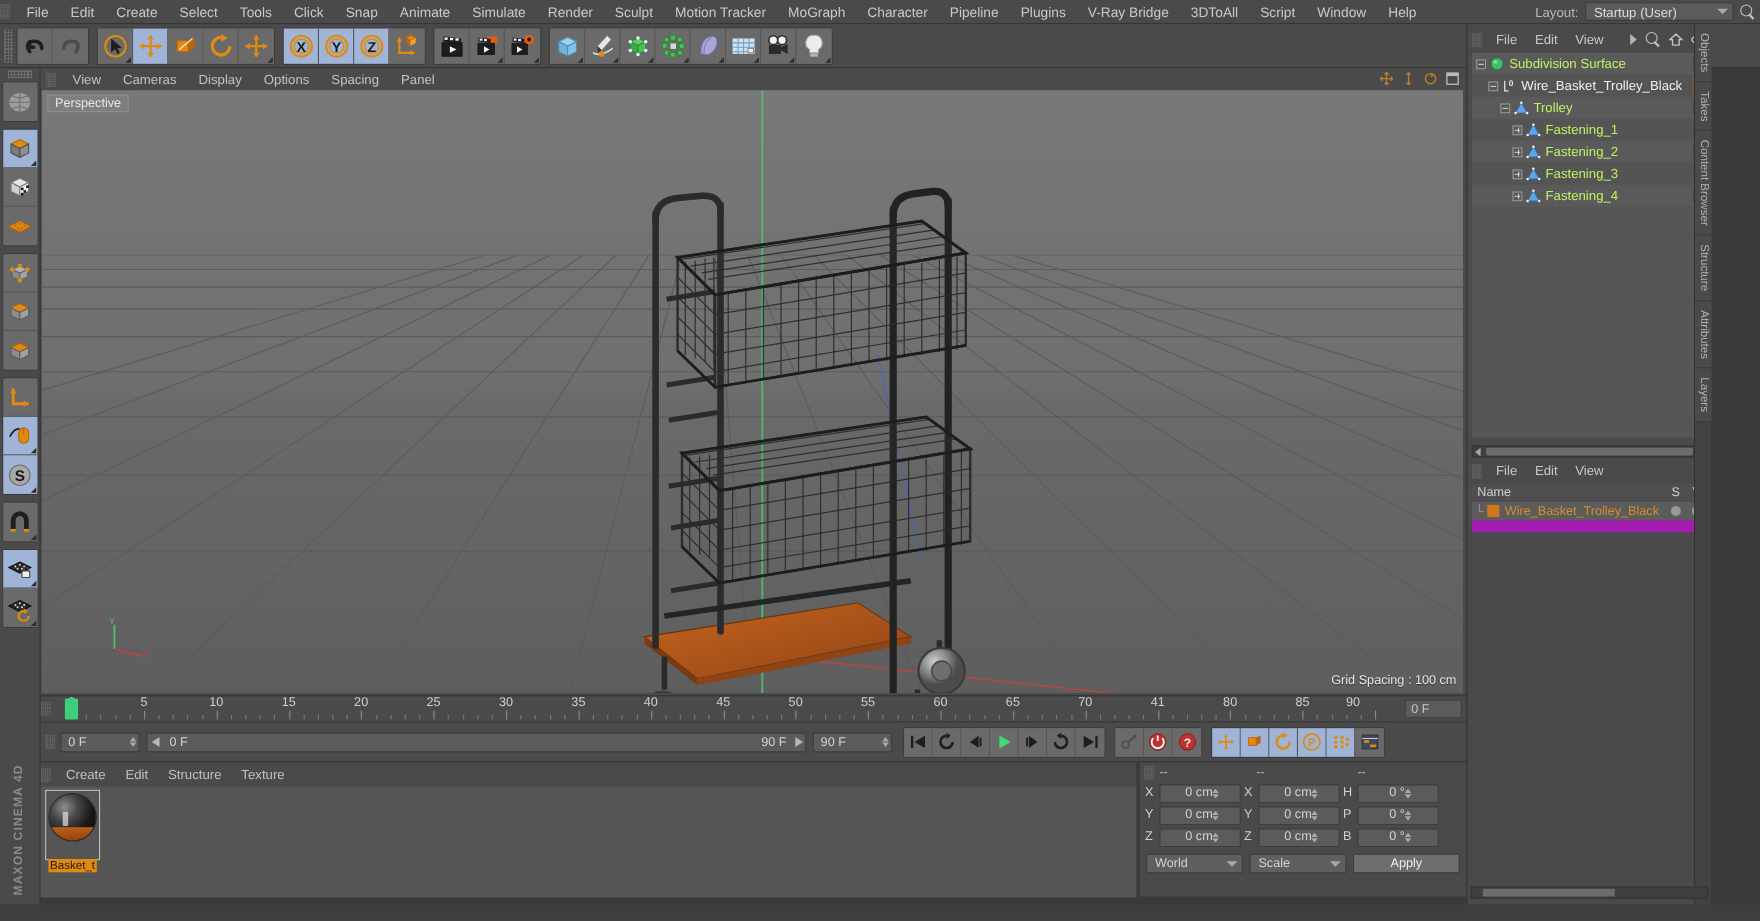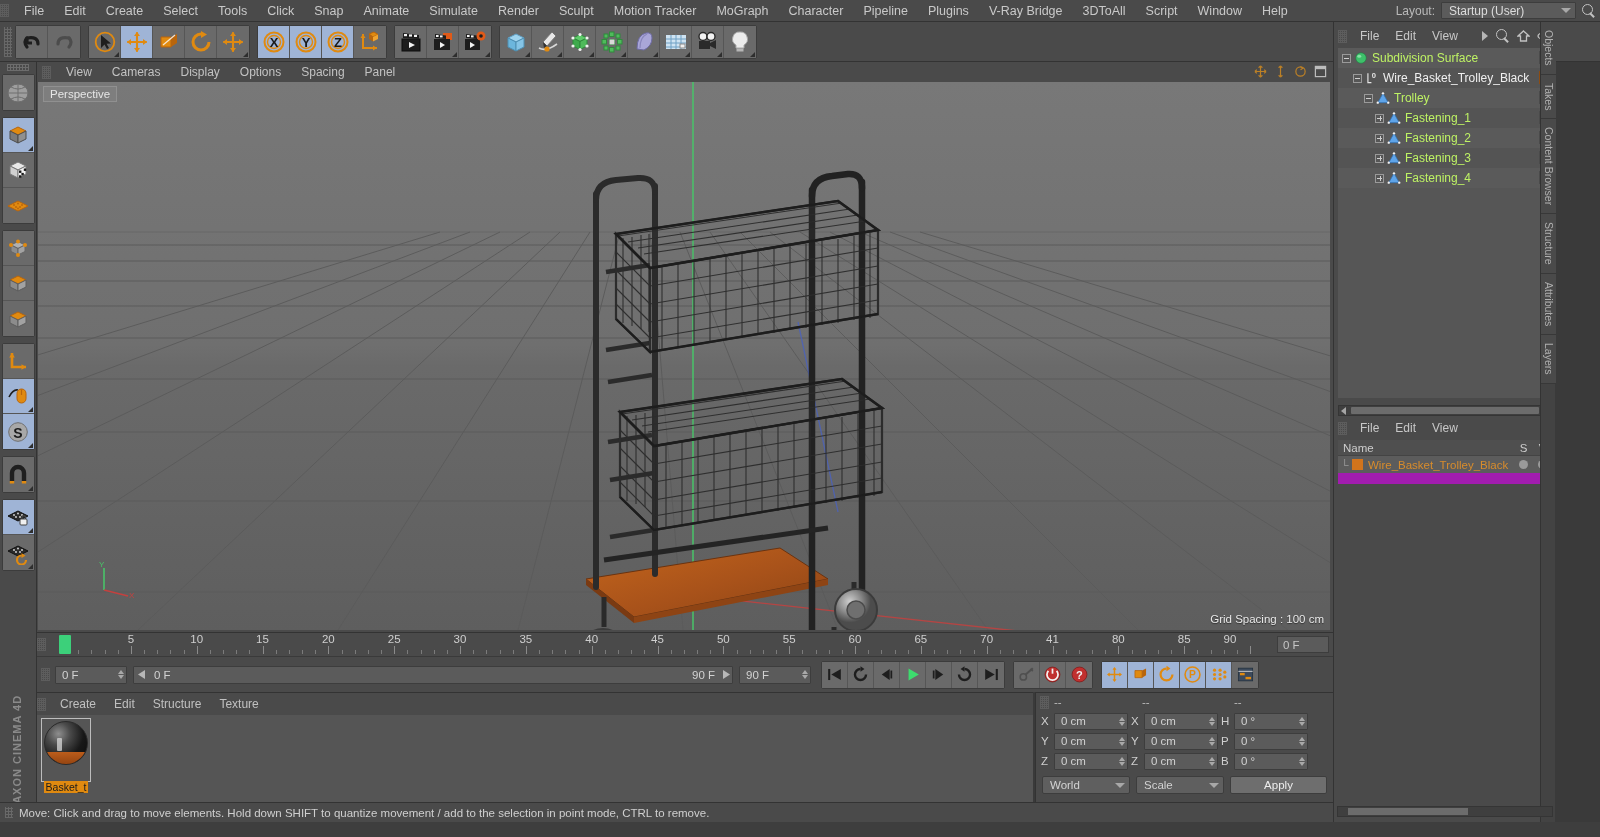--- a/index.html
+++ b/index.html
@@ -175,21 +175,21 @@
 
   
   .coords{
     position:absolute;left:1035px;top:692px;width:298px;height:123px;
     background:#4a4a4a;border-top:1px solid #333;border-left:1px solid #333;
   }
   .coordhdr{ display:flex;align-items:center;height:18px;padding-left:4px;color:#bdbdbd;font-size:11.5px;}
   .coordhdr span{ display:inline-block;}
   .crow{ display:flex;align-items:center;height:20px;padding-left:5px;gap:3px;}
   .clbl{ width:10px;color:#cfcfcf;font-size:11.5px;}
-  .cfield{ width:74px;height:17px;}
+  .cfield{ width:74px;height:17px;justify-content:center;}
   .crow2{ display:flex;align-items:center;gap:6px;padding:5px 6px 0 6px;}
   .btnflat{
     height:18px;background:#5f5f5f;border:1px solid #3d3d3d;border-radius:2px;
     display:flex;align-items:center;justify-content:space-between;padding:0 4px 0 7px;
     color:#d2d2d2;font-size:11.5px;
   }
   .applybtn{
     height:18px;background:#6e6e6e;border:1px solid #3d3d3d;border-radius:2px;
     display:flex;align-items:center;justify-content:center;color:#ededed;font-size:11.5px;width:97px;
   }
@@ -1408,21 +1408,17 @@
     <div class="rtabs" id="rtabs">
         <div class="rtab">Objects</div>
         <div class="rtab">Takes</div>
         <div class="rtab">Content Browser</div>
         <div class="rtab">Structure</div>
         <div class="rtab">Attributes</div>
         <div class="rtab">Layers</div>
       </div>
   </div>
 
-  <div class="statusbar">
-    <span class="sgrip"></span>
-    <span>Move: Click and drag to move elements. Hold down SHIFT to quantize movement / add to the selection in point mode, CTRL to remove.</span>
-  </div>
   <div class="bottomfill"></div>
   <div class="botsb">
       <span class="thumb"></span>
     </div>
 </div>
 
 </body></html>

